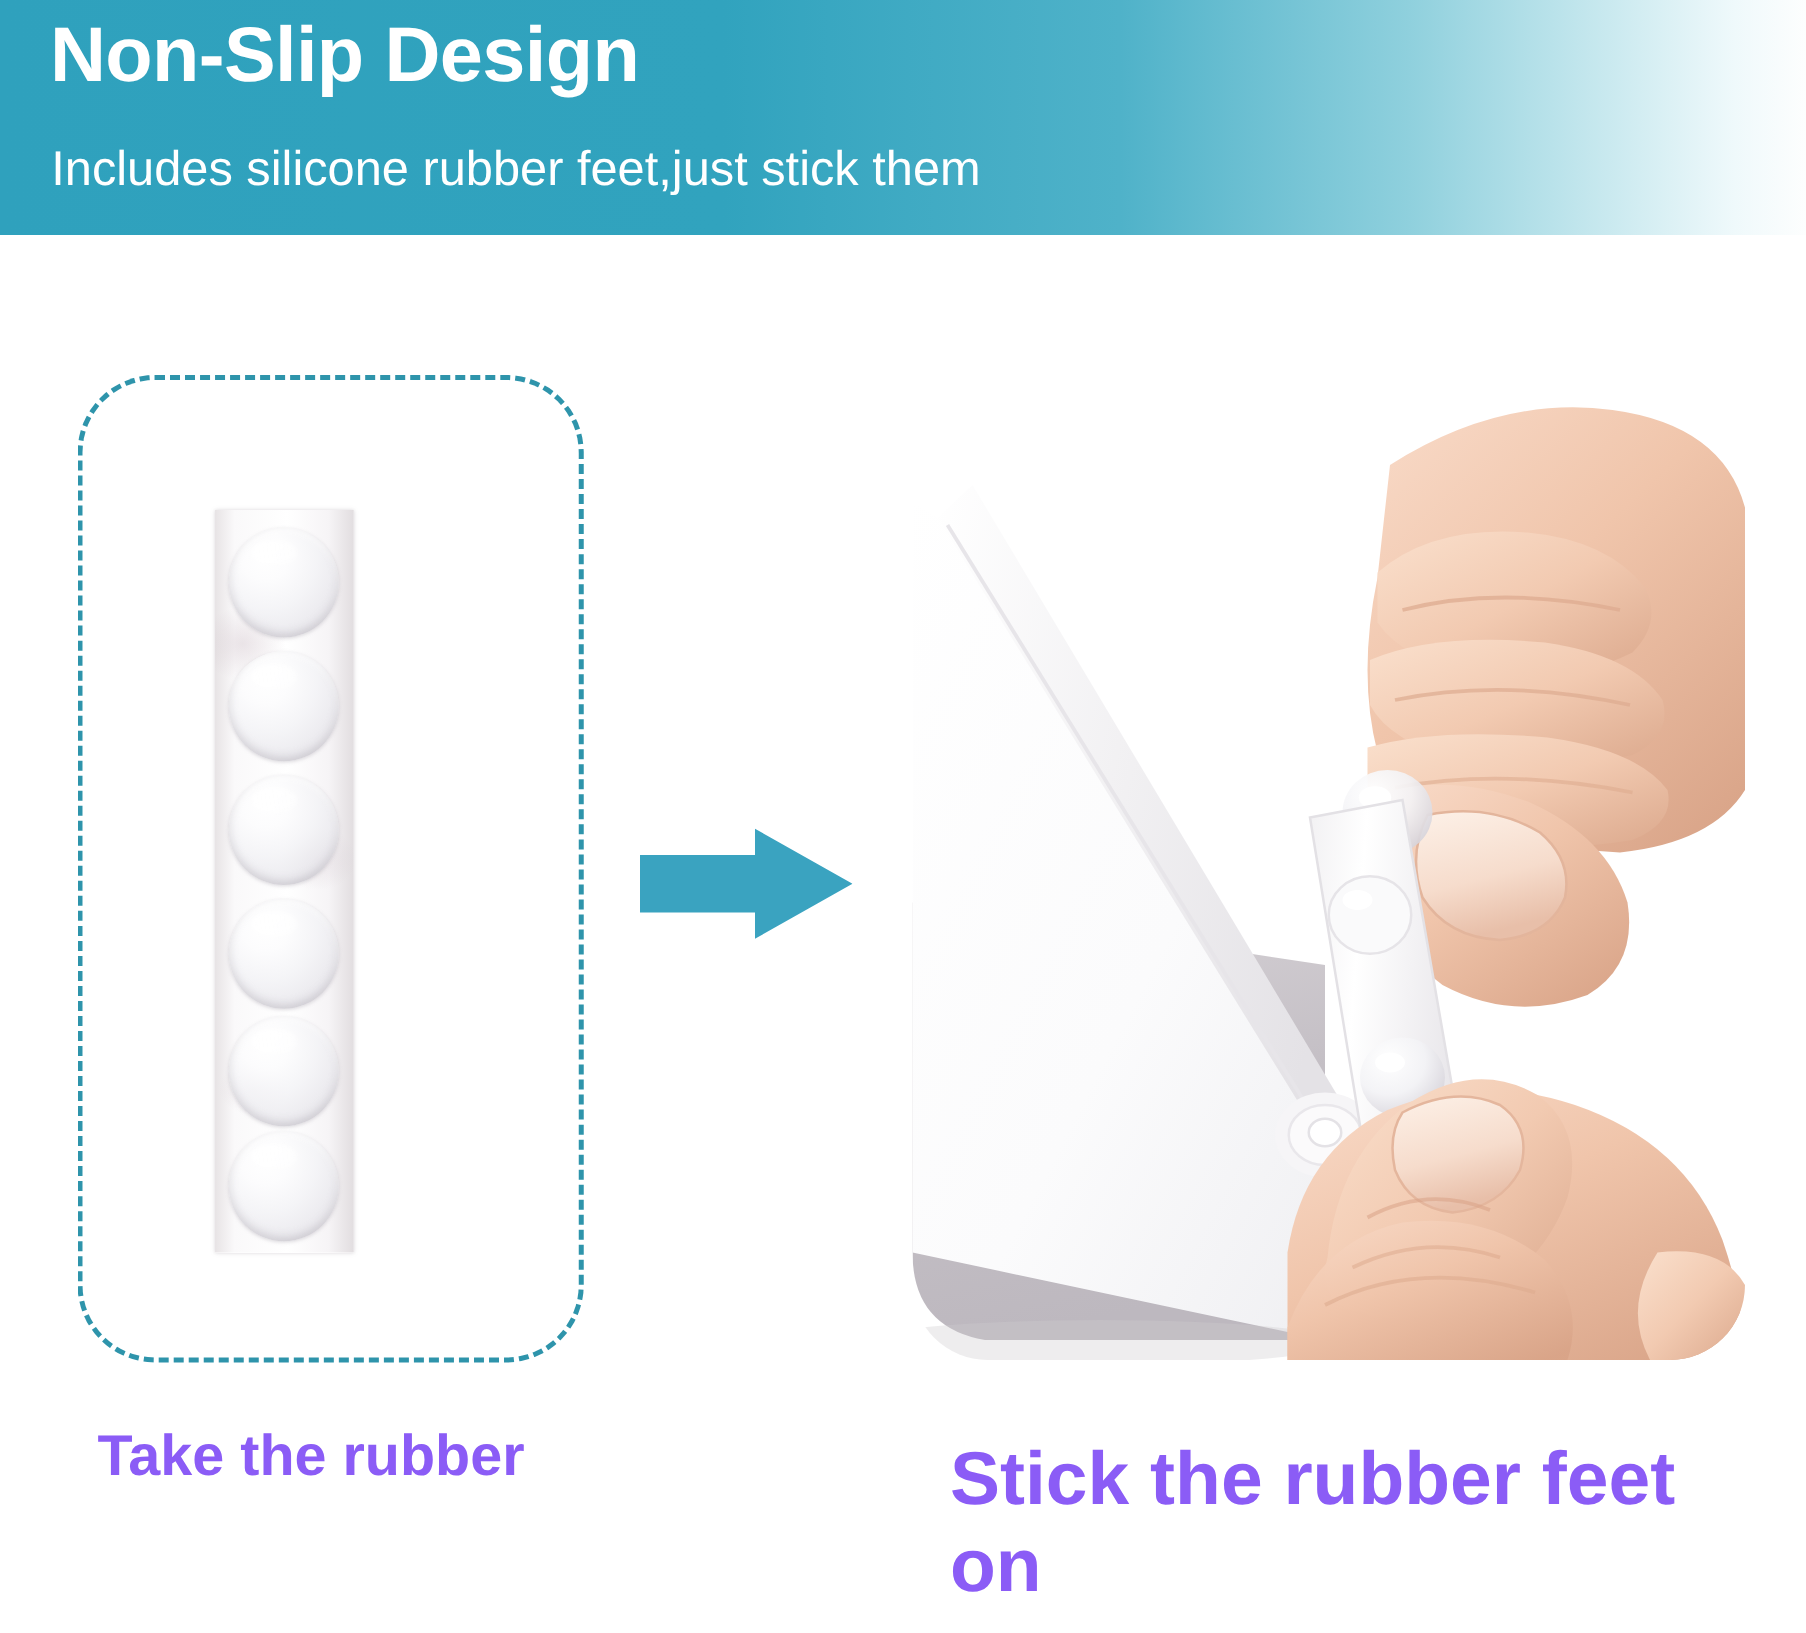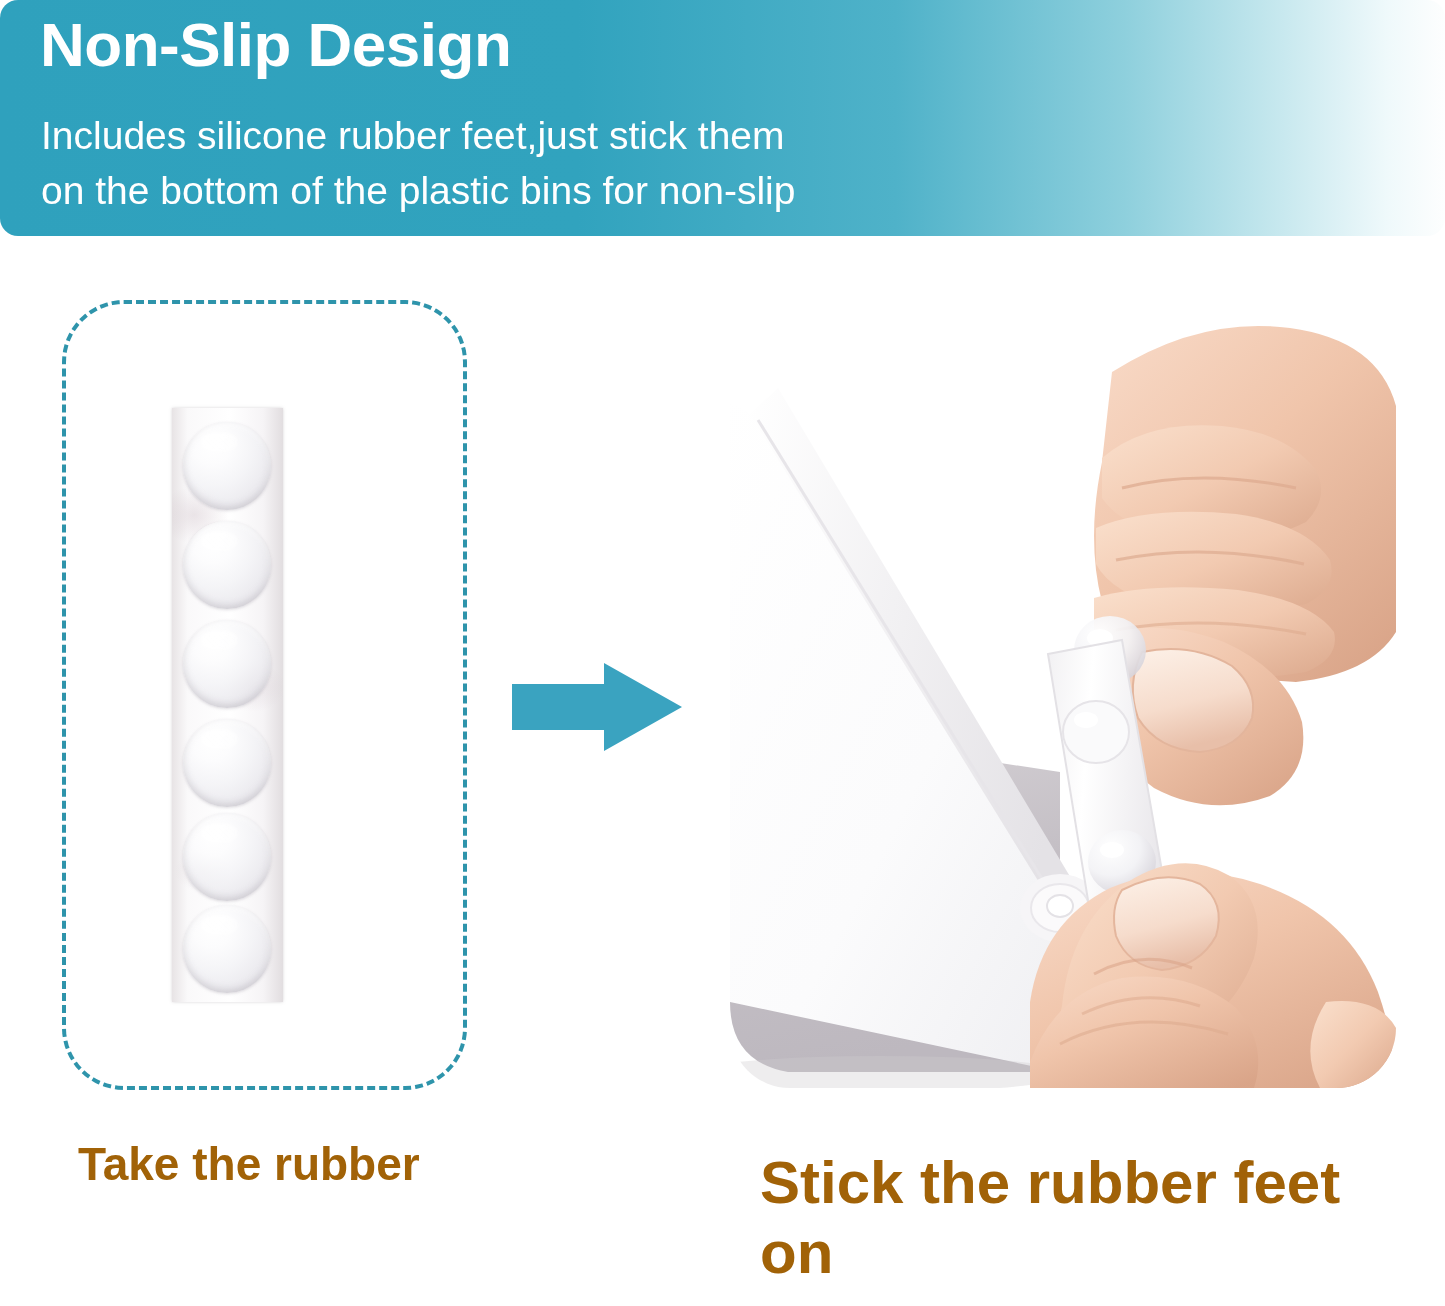--- a/index.html
+++ b/index.html
@@ -15,30 +15,29 @@
     font-family: "Liberation Sans", sans-serif;
     -webkit-font-smoothing: antialiased;
   }
 
   
   #header-banner {
     position: absolute;
     left: 0;
     top: 0;
     width: 1445px;
-    height: 236px;
+    height: 188px;
     background: linear-gradient(to right,
         #2fa1bd 0%,
         #31a3be 40%,
         #4fb2c9 62%,
         #8fd0dd 78%,
         #c9e9ef 89%,
         #eff9fb 96%,
         #fdfefe 100%);
-    border-radius: 18px;
   }
   #banner-title {
     position: absolute;
     left: 40px;
     top: 12px;
     color: #ffffff;
     font-size: 62px;
     font-weight: bold;
     letter-spacing: -0.5px;
     line-height: 1.05;
@@ -144,21 +143,21 @@
     top: 302px;
     width: 666px;
     height: 786px;
     border-radius: 60px;
     overflow: hidden;
   }
 
   
   .caption {
     position: absolute;
-    color: #a16207;
+    color: #8b5cf6;
     font-weight: bold;
     line-height: 1.16;
   }
   #caption-take {
     left: 78px;
     top: 1138px;
     width: 420px;
     font-size: 46px;
   }
   #caption-stick {
@@ -169,21 +168,20 @@
   }
   .caption .cap-line { display: block; }
 </style>
 </head>
 <body>
 
 <div id="header-banner">
   <div id="banner-title">Non-Slip Design</div>
   <div id="banner-subtitle">
     <span class="sub-line">Includes silicone rubber feet,just stick them</span>
-    <span class="sub-line">on the bottom of the plastic bins for non-slip</span>
   </div>
 </div>
 
 <div class="dashed-panel" id="panel-take"></div>
 
 <div id="feet-strip">
   <div class="foot-dome" style="top:14px"></div>
   <div class="foot-dome" style="top:113px"></div>
   <div class="foot-dome" style="top:212px"></div>
   <div class="foot-dome" style="top:311px"></div>

